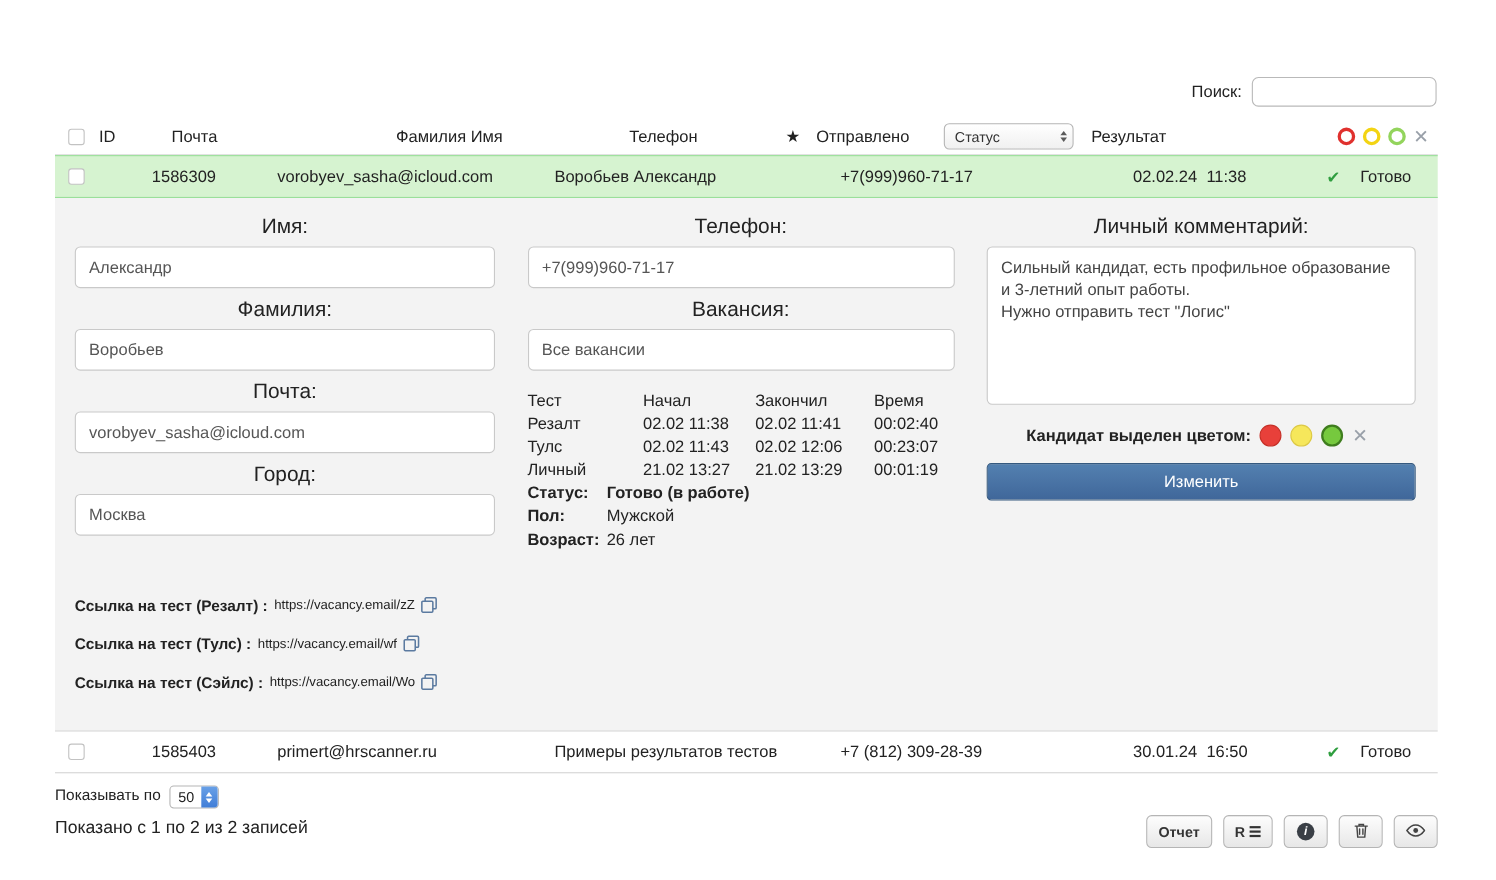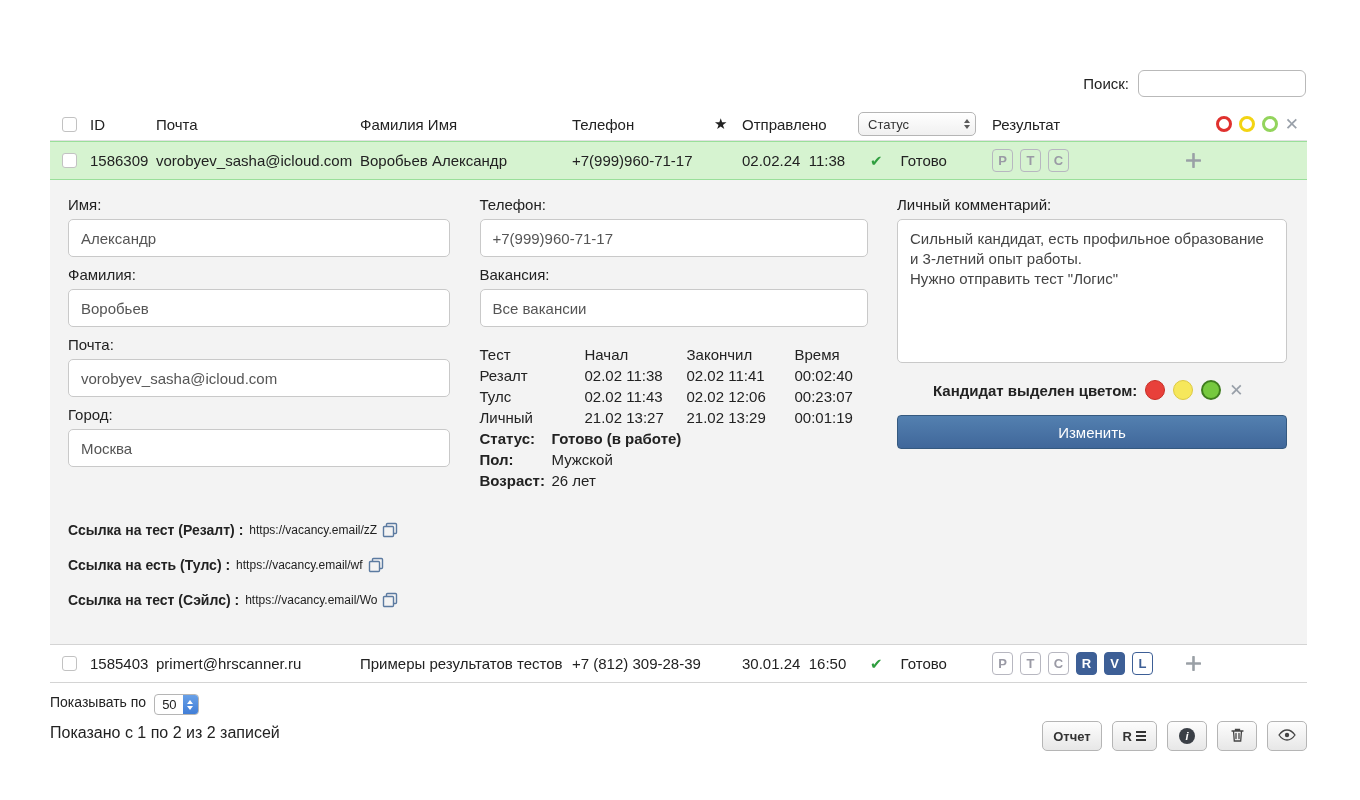--- a/index.html
+++ b/index.html
@@ -10,21 +10,21 @@
   
   .search-row { position:absolute; top:70px; right:54px; display:flex; align-items:center; gap:9px; }
   .search-label { font-size:15px; color:#222; }
   .search-input { width:168px; height:27px; border:1px solid #b9b9b9; border-radius:6px; padding:0 10px; font-size:14px; outline:none; }
 
   
   .content { position:absolute; top:108px; left:50px; width:1257px; }
   .t-grid { display:grid; grid-template-columns:40px 66px 204px 212px 142px 28px 116px 134px 172px 1fr; align-items:center; }
   .t-header { height:33px; font-size:15px; color:#222; border-bottom:1px solid #e2e2e2; }
   .cell { display:flex; align-items:center; min-width:0; }
-  .row { height:39px; font-size:15px; }
+  .row { height:39px; font-size:15px;gap:48px; }
   .row-green { background:#d6f3d0; border-top:1px solid #9adf9a; border-bottom:1px solid #9adf9a; }
   .row-white { background:#fff; border-top:1px solid #d4d4d4; border-bottom:1px solid #d4d4d4; }
   .cb { appearance:none; -webkit-appearance:none; width:15px; height:15px; border:1px solid #c2c2c2; border-radius:3px; background:#fff; margin:0 0 0 12px; cursor:pointer; }
   .check { color:#2f9e3f; font-size:15px; margin-right:6px; font-weight:bold; }
   .status-txt { color:#222;padding-left:12px; }
 
   
   .select-box { display:flex; align-items:center; justify-content:space-between; width:118px; height:24px; border:1px solid #b5b5b5; border-radius:5px; background:linear-gradient(#fff,#f0f0f0); padding:0 5px 0 9px; font-size:13px; color:#333; cursor:pointer; }
   .stepper { display:flex; flex-direction:column; gap:2px; align-items:center; }
   .tri-up { width:0; height:0; border-left:3.5px solid transparent; border-right:3.5px solid transparent; border-bottom:4.5px solid #5a5a5a; }
@@ -44,21 +44,21 @@
   .badge--gray { border:1.5px solid #b7b7c0; color:#9a9aa5; background:transparent; }
   .badge--solid { background:#3d5f96; border:1.5px solid #3d5f96; color:#fff; }
   .badge--outline-blue { border:1.5px solid #3d5f96; color:#3d5f96; background:transparent; }
   .plus-wrap { margin-left:22px; cursor:pointer; display:flex; align-items:center; }
 
   
   .detail { background:#f3f3f3; padding:14px 20px 20px 18px; display:flex; justify-content:space-between; }
   .col-left { width:382px; }
   .col-mid { width:388px; }
   .col-right { width:390px; }
-  .f-label { font-size:15px; color:#222; margin:9px 0 6px; }
+  .f-label { font-size:19px; color:#222; margin:9px 0 6px;text-align:center; }
   .f-input { width:100%; height:38px; border:1px solid #c9c9c9; border-radius:5px; padding:0 12px; font-size:15px; color:#555; background:#fff; outline:none; }
   .f-first { margin-top:2px; }
 
   .tests { margin-top:18px; font-size:15px; }
   .tests-grid { display:grid; grid-template-columns:105px 102px 108px 83px; row-gap:1px; line-height:20px; }
   .kv { display:flex; font-size:15px; line-height:20px; margin-top:1px; }
   .kv .k { width:72px; font-weight:bold; }
   .kv .v-bold { font-weight:bold; }
 
   .comment-box { width:100%; height:144px; border:1px solid #c9c9c9; border-radius:5px; background:#fff; padding:9px 12px; font-size:15px; color:#444; font-family:"Liberation Sans","DejaVu Sans",sans-serif; resize:none; line-height:20px; outline:none; }
@@ -184,21 +184,21 @@
             <span class="link-label">Ссылка на тест (Резалт) :</span>
             <a class="link-url">https://vacancy.email/zZ</a>
             <span class="copy-ic">
               <svg width="16" height="16" viewBox="0 0 16 16">
                   <rect x="4.5" y="1.5" width="10" height="10" rx="1" fill="none" stroke="#5b7aa0" stroke-width="1.4"></rect>
                   <rect x="1.5" y="4.5" width="10" height="10" rx="1" fill="#f3f3f3" stroke="#5b7aa0" stroke-width="1.4"></rect>
                 </svg>
             </span>
           </div>
           <div class="link-line">
-            <span class="link-label">Ссылка на есть (Тулс) :</span>
+            <span class="link-label">Ссылка на тест (Тулс) :</span>
             <a class="link-url">https://vacancy.email/wf</a>
             <span class="copy-ic">
               <svg width="16" height="16" viewBox="0 0 16 16">
                   <rect x="4.5" y="1.5" width="10" height="10" rx="1" fill="none" stroke="#5b7aa0" stroke-width="1.4"></rect>
                   <rect x="1.5" y="4.5" width="10" height="10" rx="1" fill="#f3f3f3" stroke="#5b7aa0" stroke-width="1.4"></rect>
                 </svg>
             </span>
           </div>
           <div class="link-line">
             <span class="link-label">Ссылка на тест (Сэйлс) :</span>

